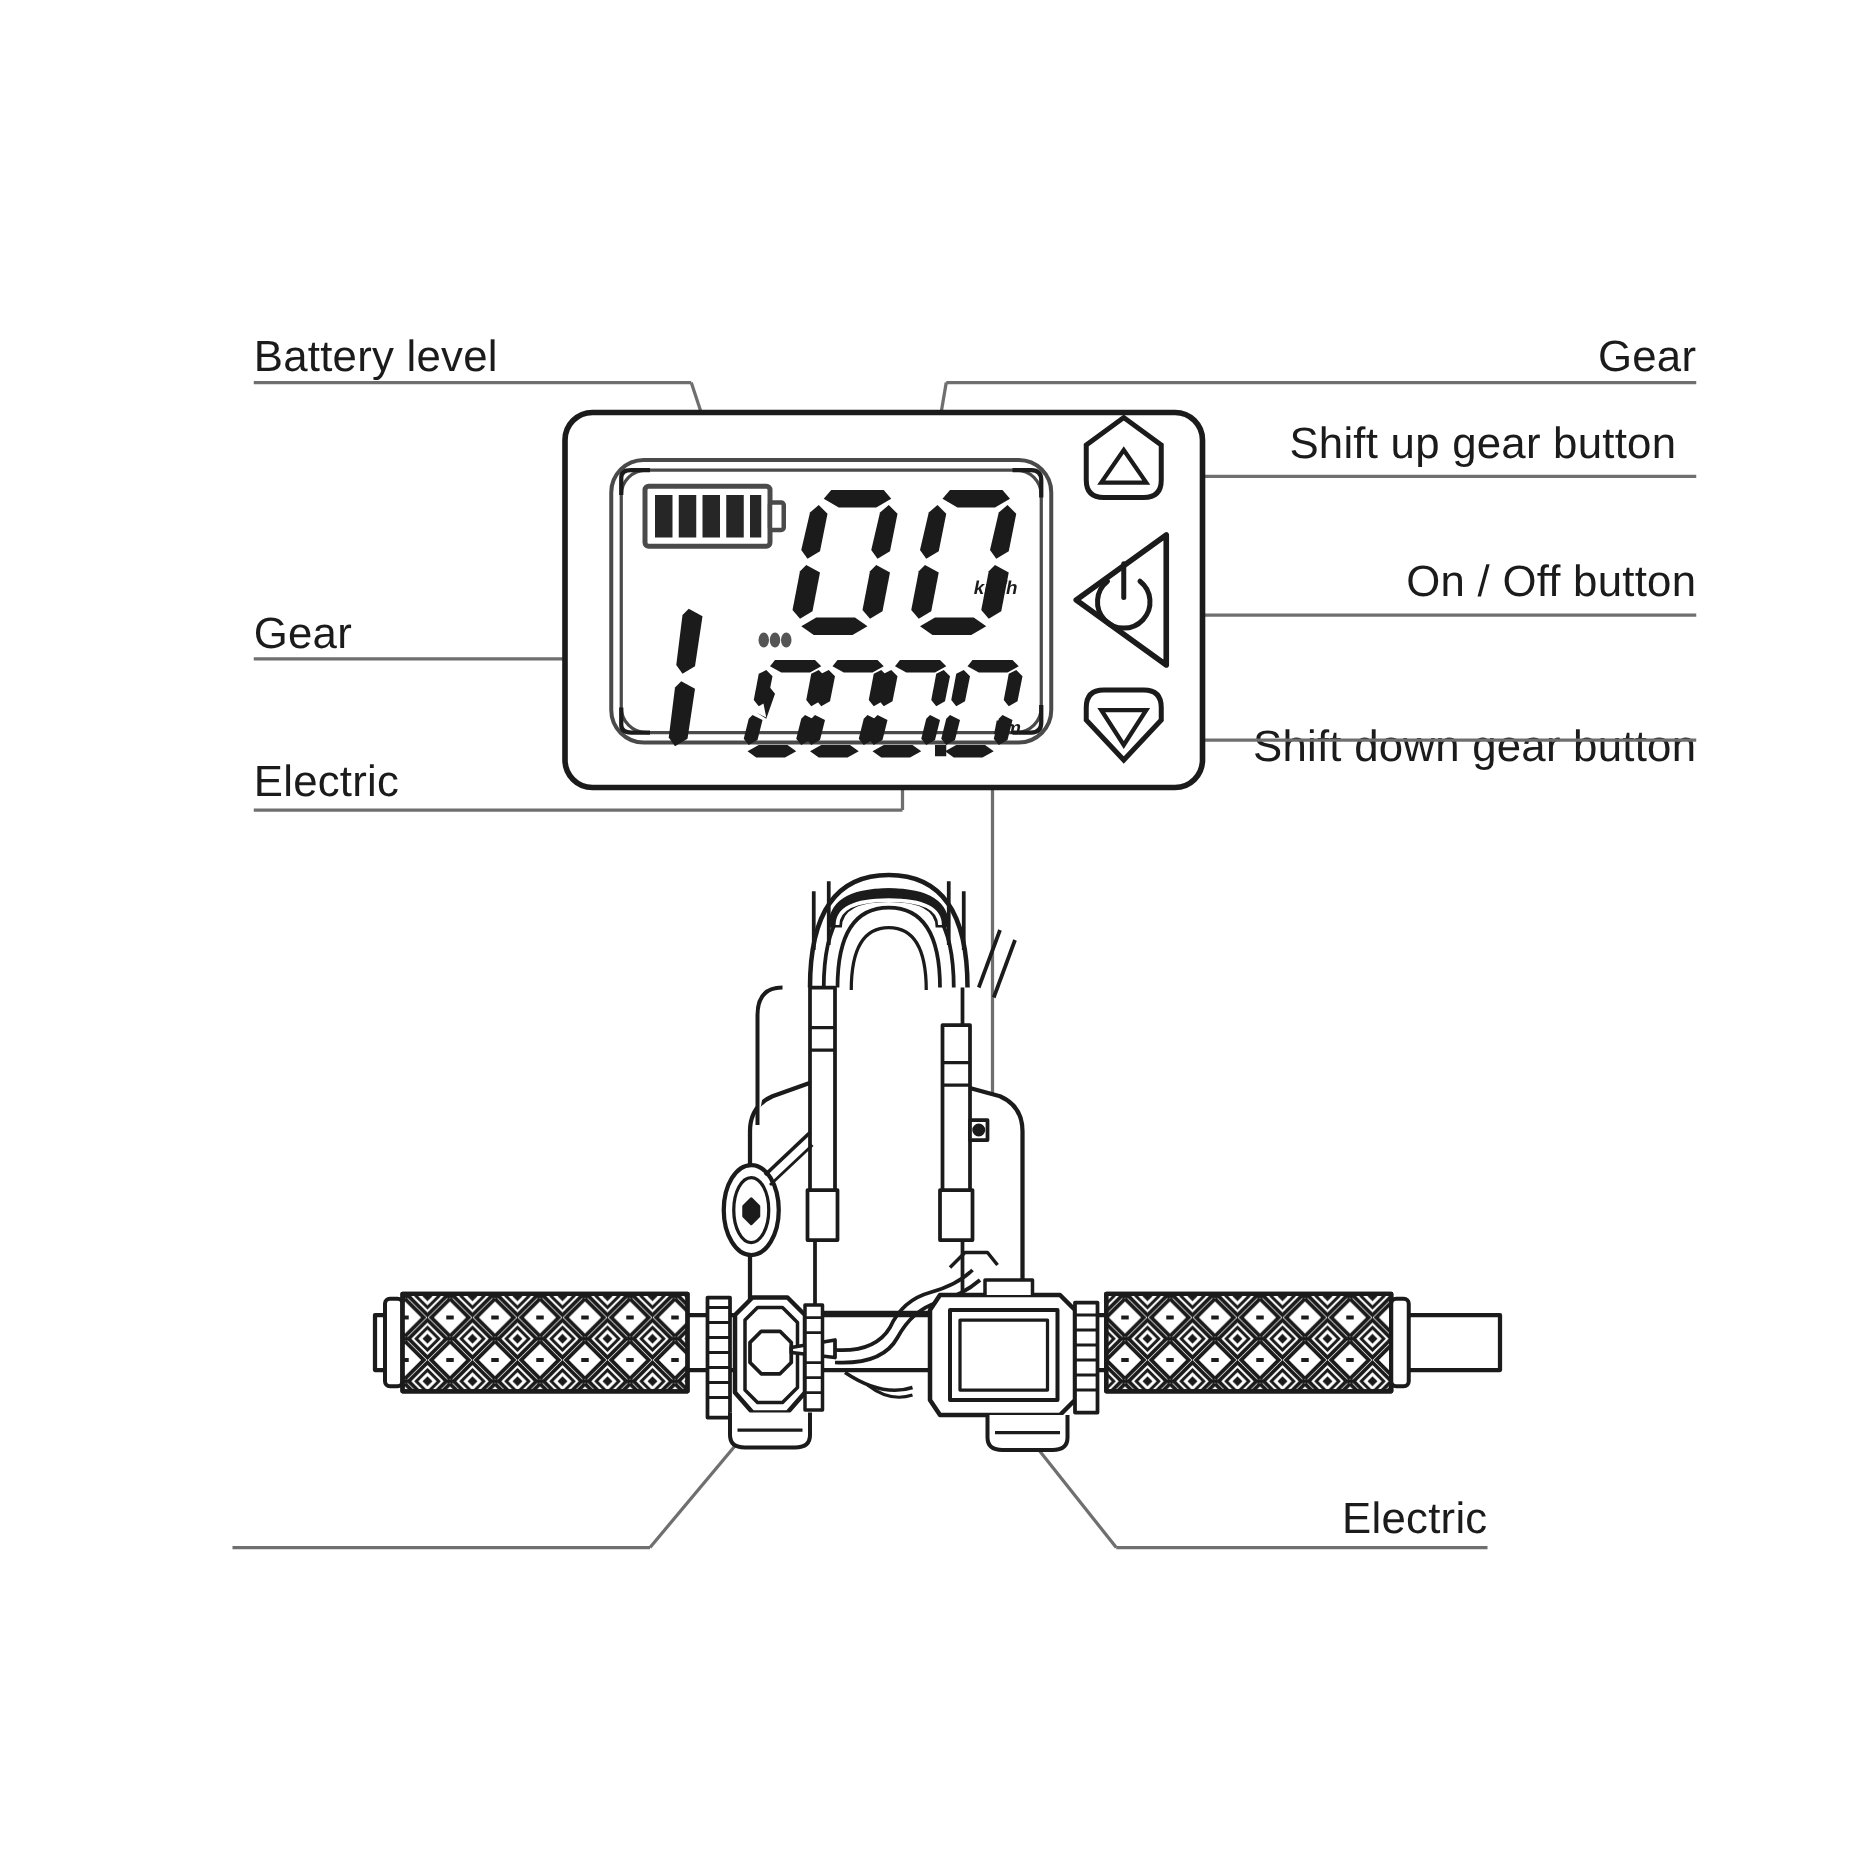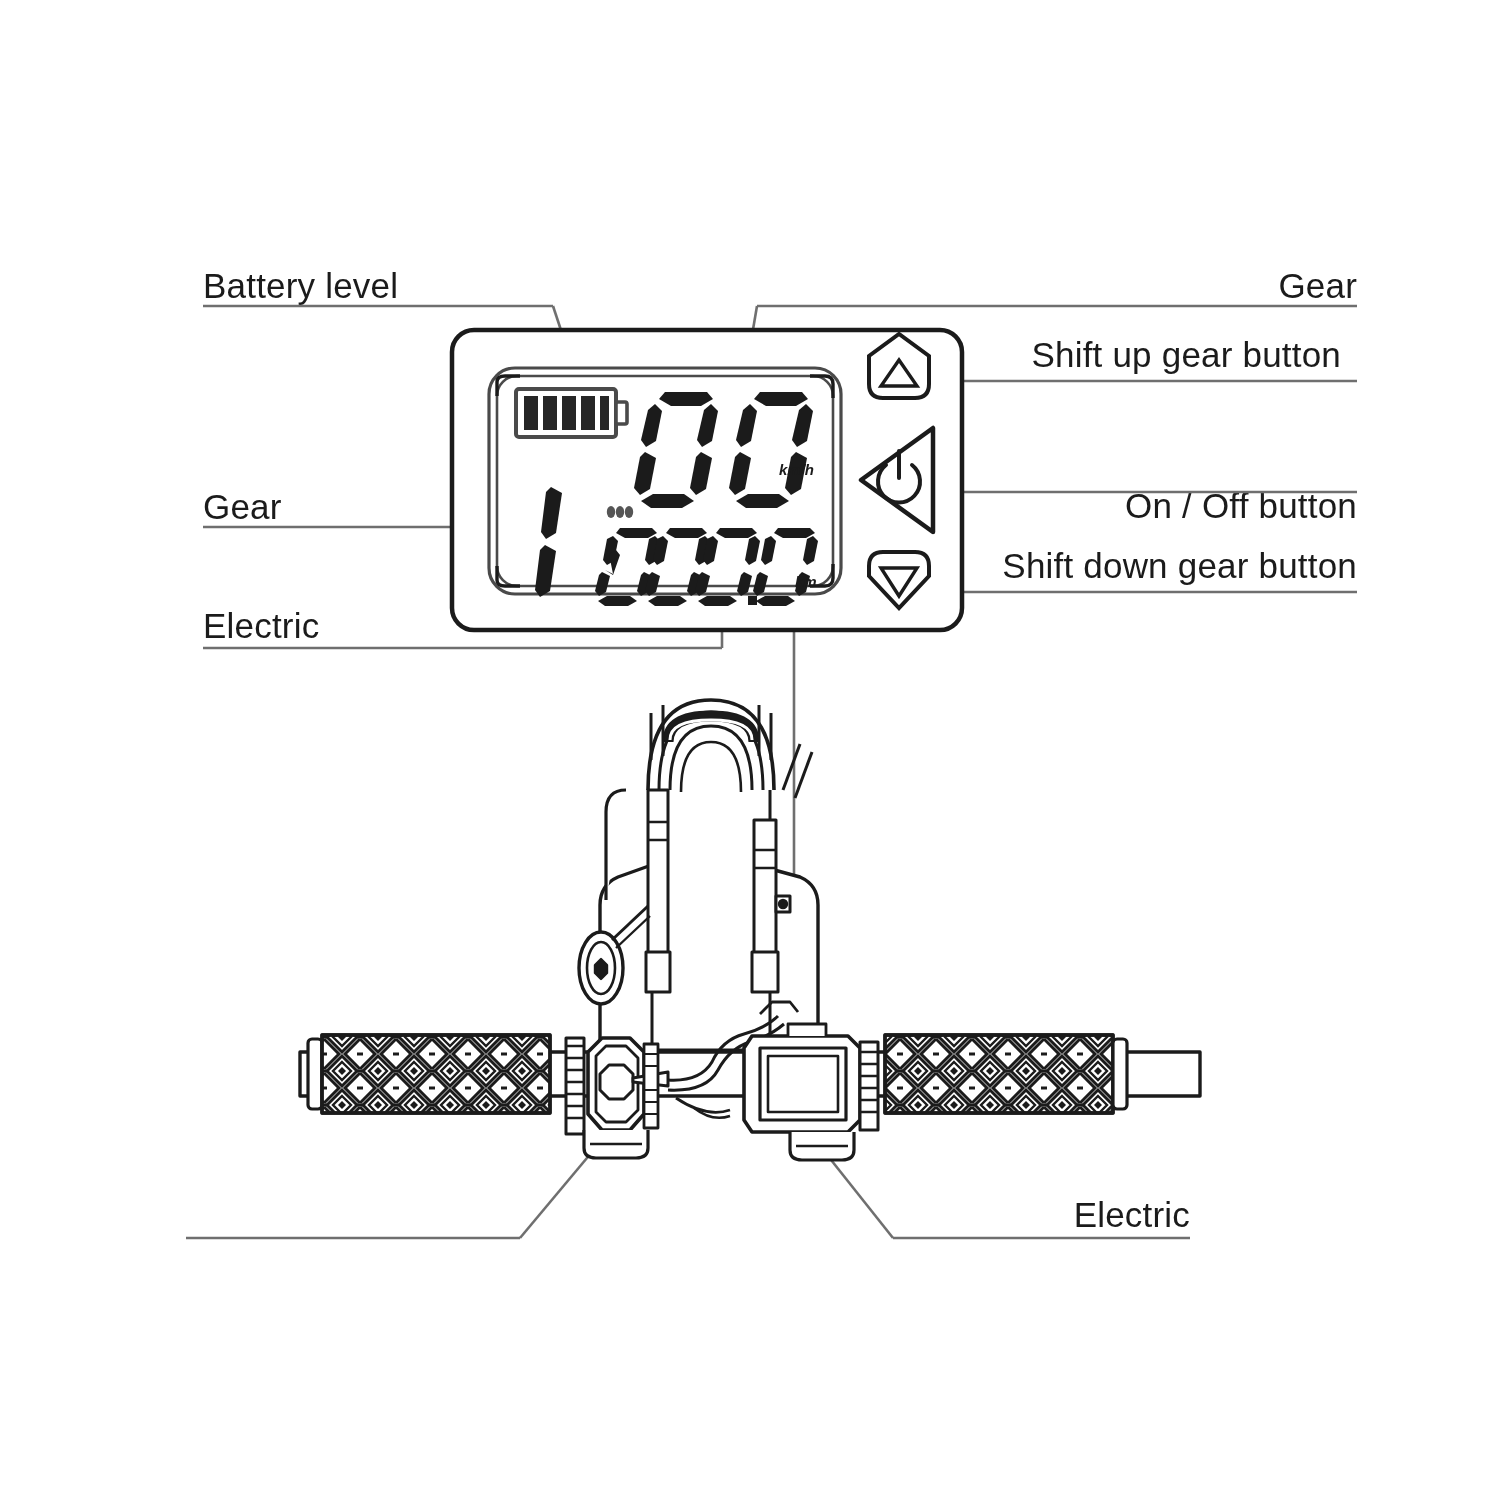--- a/index.html
+++ b/index.html
@@ -46,23 +46,23 @@
   <div class="callout-label lbl-left" style="left:203px; top:268px;">Battery level</div>
 
   <div class="callout-label lbl-left" style="left:203px; top:489px;">Gear</div>
 
   <div class="callout-label lbl-left" style="left:203px; top:608px;">Electric</div>
 
   <div class="callout-label lbl-right" style="right:143px; top:268px;">Gear</div>
 
   <div class="callout-label lbl-right" style="right:159px; top:337px;">Shift up gear button</div>
 
-  <div class="callout-label lbl-right" style="right:143px; top:448px;margin-top:40px;">On / Off button</div>
-
-  <div class="callout-label lbl-right" style="right:143px; top:548px;margin-left:32px;">Shift down gear button</div>
+  <div class="callout-label lbl-right" style="right:143px; top:448px;">On / Off button</div>
+
+  <div class="callout-label lbl-right" style="right:143px; top:580px;margin-left:32px;">Shift down gear button</div>
 
 
   <div class="callout-label lbl-right" style="right:310px; top:1197px;">Electric</div>
 
   <svg id="artboard" viewBox="0 0 1500 1500" width="1500" height="1500">
 
     <defs>
 
       <pattern id="gripPattern" x="0" y="0" width="36" height="34" patternUnits="userSpaceOnUse">
         <rect width="36" height="34" fill="#ffffff"></rect>

